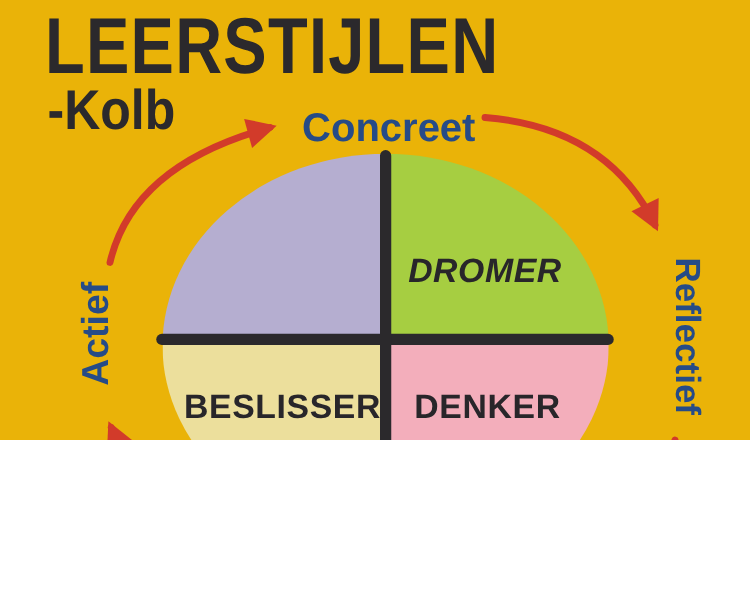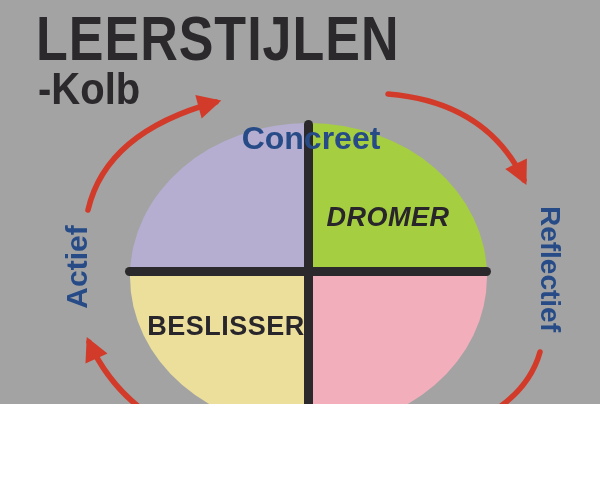--- a/index.html
+++ b/index.html
@@ -2,22 +2,22 @@
 <html><head>
 <meta charset="utf-8">
 <style>
   * { margin: 0; padding: 0; box-sizing: border-box; }
   html, body { width: 600px; height: 493px; }
   body { font-family: "Liberation Sans", sans-serif; overflow: hidden; }
 
   .stage {
     position: relative;
     width: 600px;
-    height: 404px;
-    background: #a3a3a3;
+    height: 352px;
+    background: #eab308;
     overflow: hidden;
   }
 
   
   .title-main {
     position: absolute;
     left: 36px; top: 6px;
     font-size: 52px;
     font-weight: bold;
     color: #2b292c;
@@ -73,21 +73,21 @@
   .quad-label.denker    { left: 390px; top: 326px; }
 
   
   .cycle-label {
     position: absolute;
     font-weight: bold;
     color: #264b87;
     white-space: nowrap;
     transform: translate(-50%, -50%);
   }
-  .cycle-label.top    { left: 311px; top: 102px; font-size: 32px; margin-top: 36px; }
+  .cycle-label.top    { left: 311px; top: 102px; font-size: 32px; }
   .cycle-label.bottom { left: 310px; top: 454px; font-size: 32px; }
   .cycle-label.right  { left: 550px; top: 269px; font-size: 28px;
                         transform: translate(-50%, -50%) rotate(90deg); }
   .cycle-label.left   { left: 77px;  top: 267px; font-size: 30px;
                         transform: translate(-50%, -50%) rotate(-90deg); }
 
   
   .arrows-svg { position: absolute; left: 0; top: 0; pointer-events: none; }
   .arrow-path {
     fill: none;
@@ -109,20 +109,21 @@
     <div class="quad" style="background-color: rgb(166, 206, 65);"></div>
     <div class="quad" style="background-color: rgb(236, 223, 156);"></div>
     <div class="quad" style="background-color: rgb(243, 174, 187);"></div>
   </div>
 
   <div class="axis-line horizontal"></div>
   <div class="axis-line vertical"></div>
 
   <div class="quad-label dromer">DROMER</div>
   <div class="quad-label beslisser">BESLISSER</div>
+  <div class="quad-label denker">DENKER</div>
 
   <div class="cycle-label top">Concreet</div>
   <div class="cycle-label right">Reflectief</div>
   <div class="cycle-label left">Actief</div>
 
   <svg class="arrows-svg" width="600" height="493" viewBox="0 0 600 493" xmlns="http://www.w3.org/2000/svg">
     <defs>
       <marker id="arrowhead" markerWidth="5" markerHeight="5" refX="3.6" refY="2.5" orient="auto" markerUnits="strokeWidth">
         <path d="M0.3,0.3 L4.6,2.5 L0.3,4.7 Z" fill="#d23b2a"></path>
       </marker>

